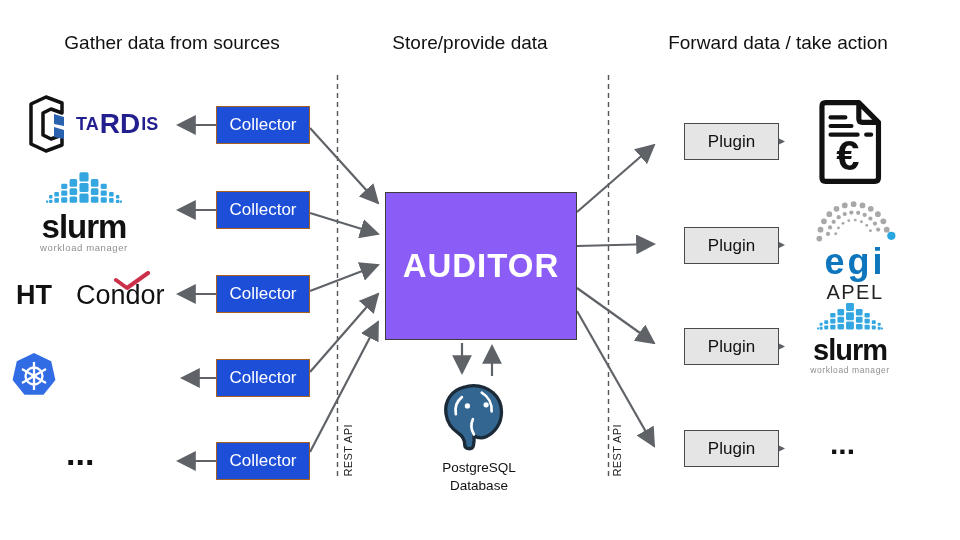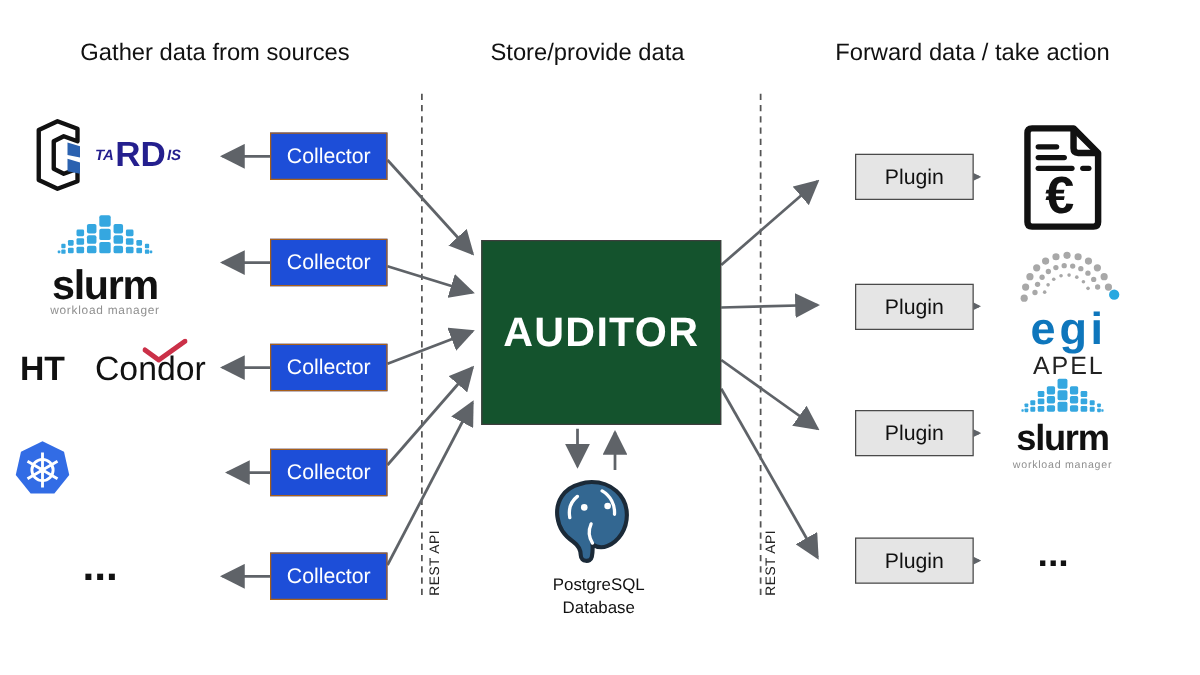--- a/index.html
+++ b/index.html
@@ -4,29 +4,29 @@
 <style>
   html,body{margin:0;padding:0;background:#fff;}
   .canvas{position:relative;width:902px;height:540px;background:#fff;overflow:hidden;
           font-family:"Liberation Sans",sans-serif;color:#111;}
   .hdr{position:absolute;transform:translateX(-50%);font-size:19px;white-space:nowrap;color:#111;}
   .box{position:absolute;display:flex;align-items:center;justify-content:center;box-sizing:border-box;}
   .collector{left:216px;width:94px;height:38px;background:#1d4ed8;border:1.5px solid #a8601a;
              color:#fff;font-size:17px;}
   .plugin{left:684px;width:95px;height:37px;background:#e5e5e5;border:1.3px solid #4a4a4a;
           color:#111;font-size:17px;}
-  .auditor{left:385px;top:192px;width:192px;height:148px;background:#14532d;border:1.5px solid #3d3d3d;
+  .auditor{left:385px;top:192px;width:192px;height:148px;background:#8b5cf6;border:1.5px solid #3d3d3d;
            color:#fff;font-size:33px;font-weight:bold;letter-spacing:1px;}
   .rest-api{position:absolute;writing-mode:vertical-rl;transform:rotate(180deg);
             font-size:11px;color:#222;line-height:1;letter-spacing:.4px;white-space:nowrap;}
   .overlay{position:absolute;left:0;top:0;pointer-events:none;}
   .logo{position:absolute;}
   .tardis-text{position:absolute;left:76px;top:94px;height:60px;display:flex;align-items:center;
                color:#241f8e;font-weight:800;}
-  .tardis-sm{font-size:12px;font-style:italic;} .tardis-lg{font-size:28px;margin:0 1px;}
+  .tardis-sm{font-size:18px;} .tardis-lg{font-size:28px;margin:0 1px;}
   .slurm{position:absolute;text-align:center;}
   .slurm-word{font-weight:800;color:#111;letter-spacing:-1px;line-height:.95;}
   .slurm-tag{color:#8f8f8f;letter-spacing:.6px;}
   .htcondor{position:absolute;left:16px;top:278px;height:34px;display:flex;align-items:center;font-size:27px;gap:24px;}
   .ht{font-weight:800;} .condor{font-weight:400;}
   .kube-text{position:absolute;left:62px;top:351px;height:48px;display:flex;align-items:center;
              font-size:20.5px;font-weight:700;}
   .dots{position:absolute;font-weight:800;color:#111;line-height:1;}
   .egi{position:absolute;left:793px;top:196px;width:124px;text-align:center;}
   .egi-word{font-size:36px;font-weight:800;color:#0e76bc;line-height:.8;letter-spacing:3px;}

